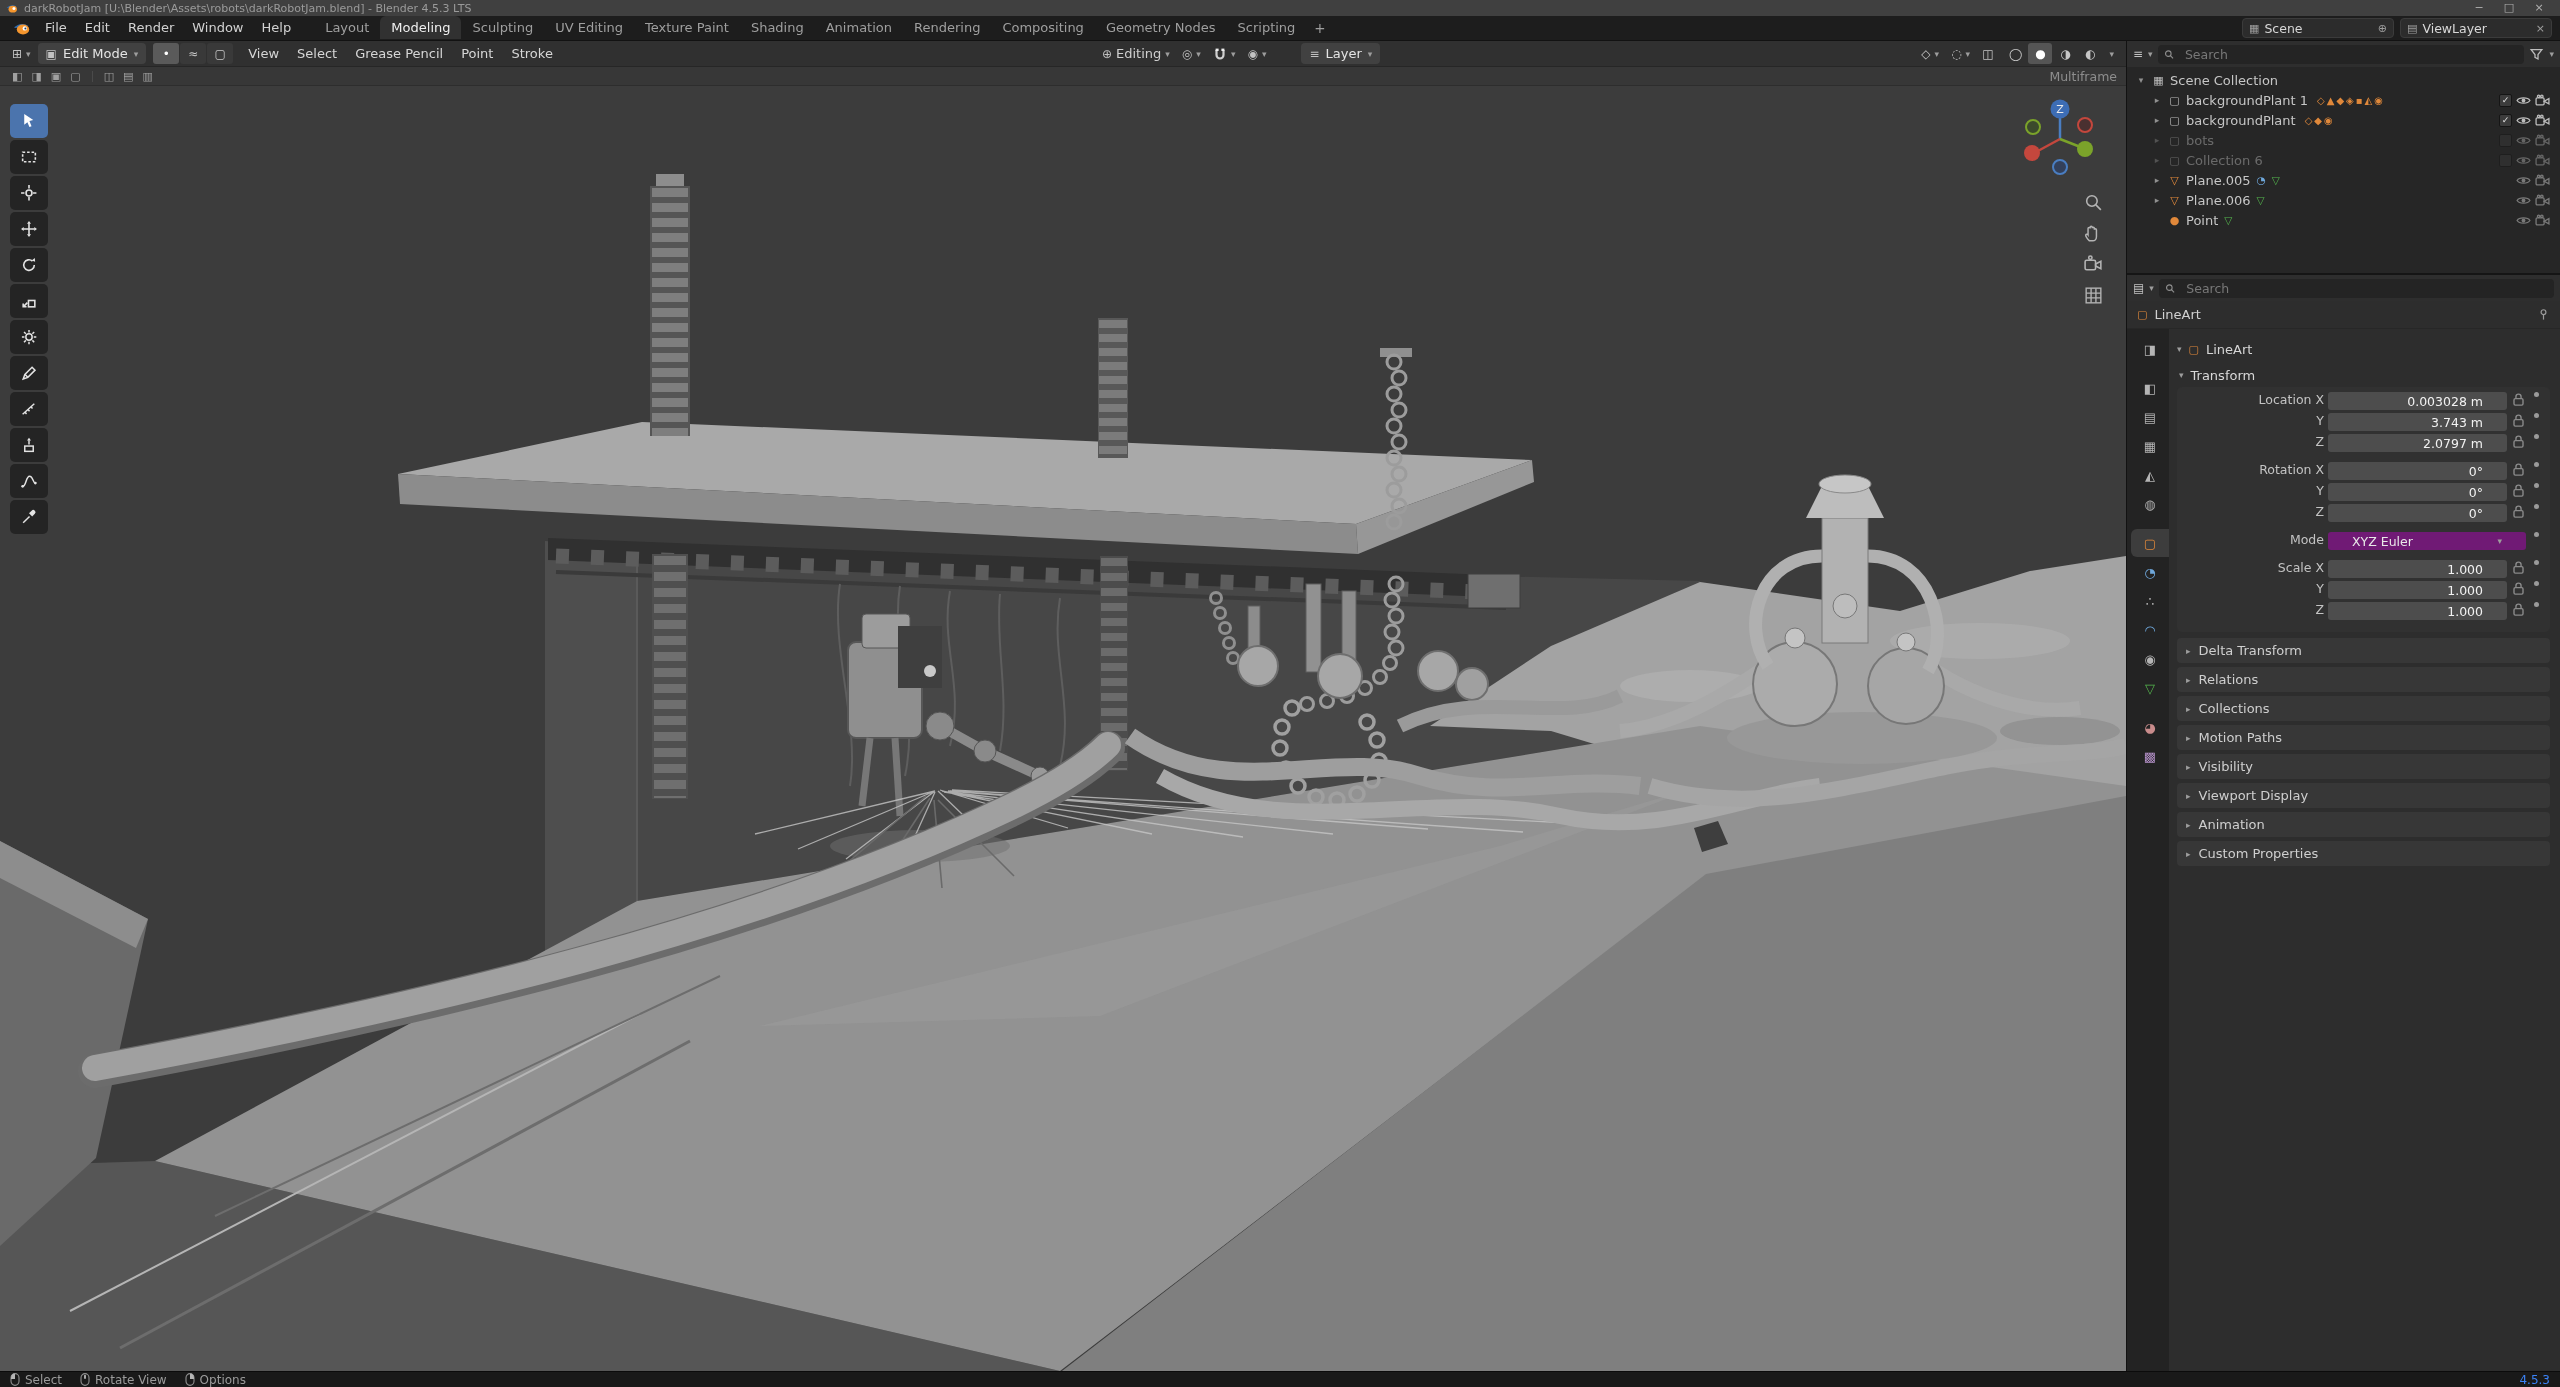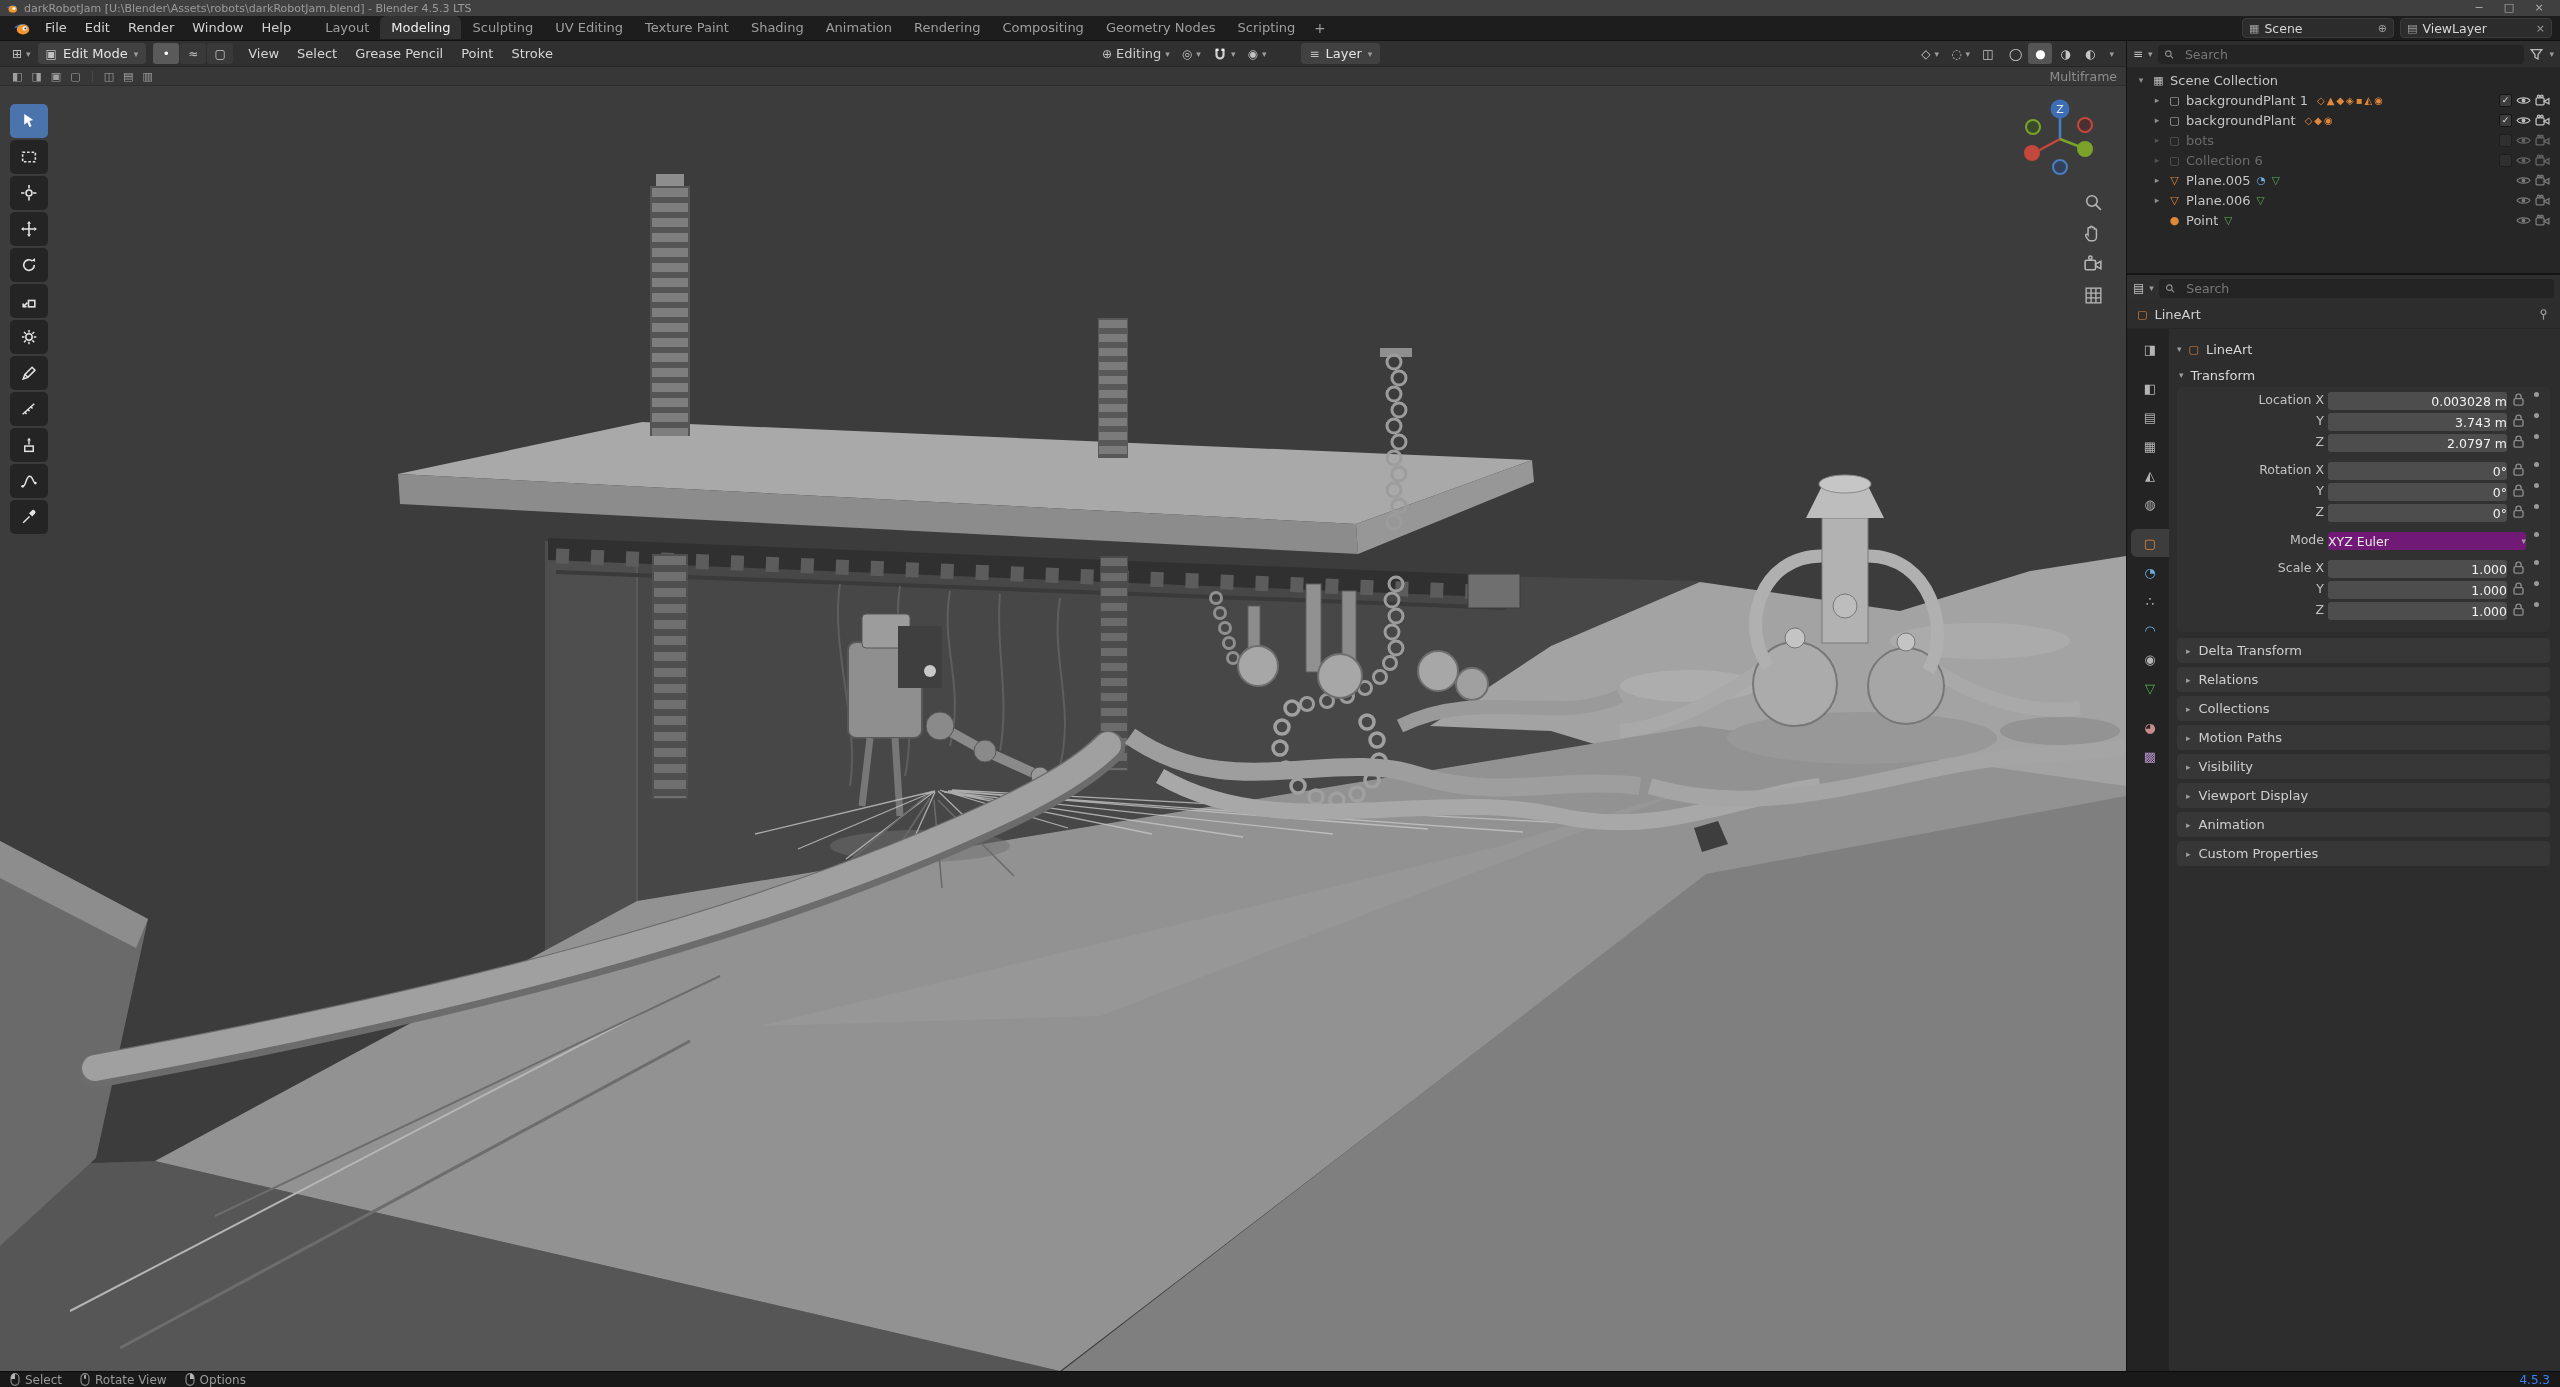--- a/index.html
+++ b/index.html
@@ -98,21 +98,21 @@
 .ptab.gap{margin-top:10px}
 .tab-org{color:#e0883a}.tab-blue{color:#6fa8dc}.tab-green{color:#55b84e}.tab-rose{color:#c98c8c}.tab-purp{color:#b591c9}
 .pr-content{flex:1;background:#2d2d2d;padding:6px 10px 0 8px;font-size:13px;overflow:hidden}
 .obj-row{display:flex;align-items:center;gap:7px;height:28px;color:#d6d6d6}
 .panel-hdr{display:flex;align-items:center;gap:7px;height:24px;color:#d8d8d8;font-size:13px;padding:0 2px}
 .tf-panel{background:#313131;border-radius:5px;padding:5px 7px 9px;margin-bottom:6px}
 .tf-row{display:flex;align-items:flex-start;height:21px;gap:4px}
 .tf-row.grp-end{margin-bottom:7px}
 .tf-row.mode{margin:2px 0 7px}
 .tf-label{width:140px;text-align:right;color:#c3c3c3;font-size:12.5px;flex-shrink:0}
-.tf-field{flex:1;height:18px;background:#4d4d4d;border-radius:3px;display:flex;align-items:center;justify-content:flex-end;padding:0 0;color:#f2f2f2;font-size:12.5px}
+.tf-field{flex:1;height:18px;background:#4d4d4d;border-radius:3px;display:flex;align-items:center;justify-content:flex-end;padding:0 24px;color:#f2f2f2;font-size:12.5px}
 .tf-drop{justify-content:flex-start;gap:6px;background:#701a75;color:#e8e8e8}
 .tf-drop .car{margin-left:auto}
 .lock{width:15px;height:15px;flex-shrink:0;opacity:.75}
 .adot{width:13px;display:flex;justify-content:center;flex-shrink:0}
 .adot i{width:5px;height:5px;border-radius:50%;background:#9a9a9a;display:block}
 .cpanel{height:25px;background:#373737;border-radius:4px;margin-bottom:4px;display:flex;align-items:center;gap:8px;padding:0 9px;color:#cfcfcf;font-size:13px}
 
 
 .statusbar{height:16px;background:#191919;border-top:1px solid #0b0b0b;display:flex;align-items:center;padding:0 10px;gap:18px;font-size:12px;color:#9b9b9b}
 .sb-item{display:flex;align-items:center;gap:5px}

